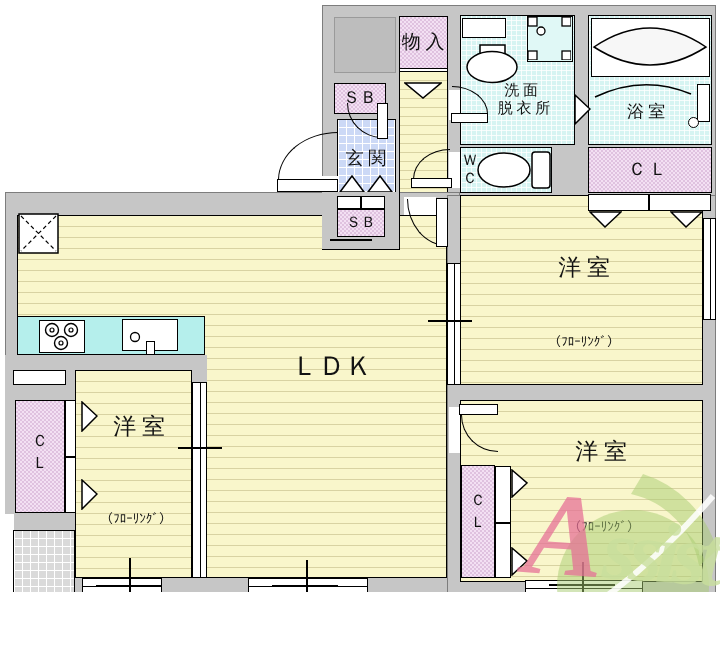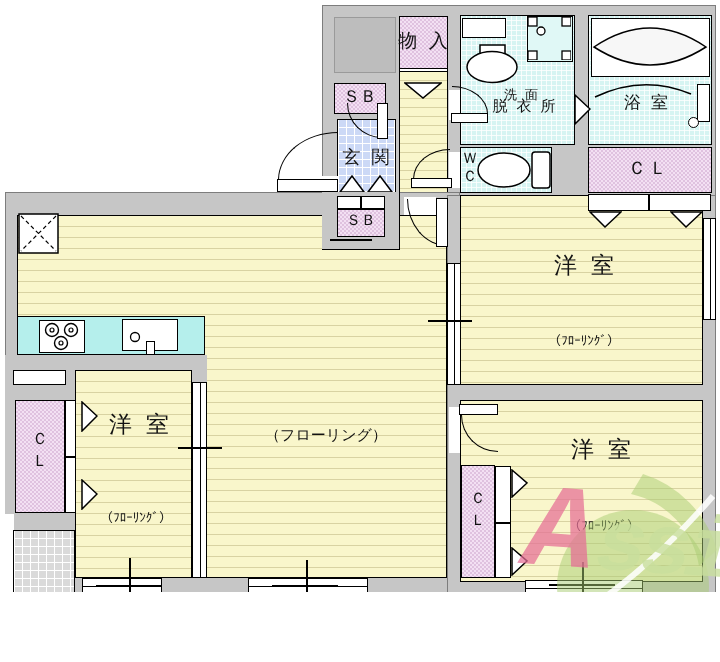--- a/index.html
+++ b/index.html
@@ -1,17 +1,17 @@
 <!DOCTYPE html>
 <html><head>
 <meta charset="utf-8">
 <style>
   html,body{margin:0;padding:0;background:#fff;}
   #plan{position:relative;width:720px;height:592px;background:#fff;overflow:hidden;
-        font-family:Liberation Mono, monospace;}
+        font-family:Liberation Serif, serif;}
   .abs{position:absolute;box-sizing:border-box;}
   .wall{background:#c6c6c6;border:1px solid #7d7d7d;}
   .wall2{background:#c6c6c6;}
   .roomY{background:repeating-linear-gradient(180deg,#f9f6cb 0 10px,#d8d2a2 10px 11px);border:1.5px solid #000;}
   .roomY8{background:repeating-linear-gradient(180deg,#f9f6cb 0 8px,#d8d2a2 8px 9px);border:1.5px solid #000;}
   .wet{background-color:#d6f4f2;
        background-image:linear-gradient(90deg,rgba(255,255,255,.8) 1px,transparent 1px),
                         linear-gradient(0deg,rgba(255,255,255,.8) 1px,transparent 1px);
        background-size:5px 5px;border:1.5px solid #000;}
   .counter{background:#b5efec;border:1.5px solid #000;}
@@ -212,29 +212,29 @@
   <div class="abs tick" style="left:306px;top:560px;width:2px;height:55px;"></div>
   <div class="abs tick" style="left:272px;top:585px;width:66px;height:2px;"></div>
   <div class="abs tick" style="left:582px;top:562px;width:2px;height:56px;"></div>
   <div class="abs tick" style="left:549px;top:584px;width:66px;height:2px;"></div>
   <div class="abs tick" style="left:178px;top:447px;width:44px;height:2px;"></div>
   <div class="abs tick" style="left:428px;top:320px;width:44px;height:2px;"></div>
 
   <div class="lbl" style="left:423px;top:42px;font-size:19px;">物 入</div>
   <div class="lbl" style="left:360px;top:98px;font-size:17px;">ＳＢ</div>
   <div class="lbl" style="left:366px;top:159px;font-size:18px;">玄 関</div>
-  <div class="lbl" style="left:521px;top:96px;font-size:13px;">洗 面</div>
+  <div class="lbl" style="left:521px;top:90px;font-size:15px;">洗 面</div>
   <div class="lbl" style="left:524px;top:108px;font-size:15px;">脱 衣 所</div>
-  <div class="lbl" style="left:646px;top:104px;font-size:17px;">浴 室</div>
+  <div class="lbl" style="left:646px;top:112px;font-size:17px;">浴 室</div>
   <div class="lbl" style="left:470px;top:160px;font-size:15px;">Ｗ</div>
   <div class="lbl" style="left:470px;top:178px;font-size:15px;">Ｃ</div>
   <div class="lbl" style="left:649px;top:170px;font-size:18px;letter-spacing:3px;">ＣＬ</div>
   <div class="lbl" style="left:361px;top:222px;font-size:15px;">ＳＢ</div>
 
-  <div class="lbl" style="left:326px;top:437px;font-size:15px;">（フローリング）</div>
+  <div class="lbl" style="left:332px;top:367px;font-size:27px;">ＬＤＫ</div>
 
   <div class="lbl" style="left:584px;top:268px;font-size:23px;">洋 室</div>
   <div class="lbl" style="left:584px;top:342px;font-size:13px;">（ﾌﾛｰﾘﾝｸﾞ）</div>
 
   <div class="lbl" style="left:139px;top:427px;font-size:23px;">洋 室</div>
   <div class="lbl" style="left:136px;top:519px;font-size:13px;">（ﾌﾛｰﾘﾝｸﾞ）</div>
 
   <div class="lbl" style="left:601px;top:452px;font-size:23px;">洋 室</div>
   <div class="lbl" style="left:604px;top:527px;font-size:13px;">（ﾌﾛｰﾘﾝｸﾞ）</div>
 

